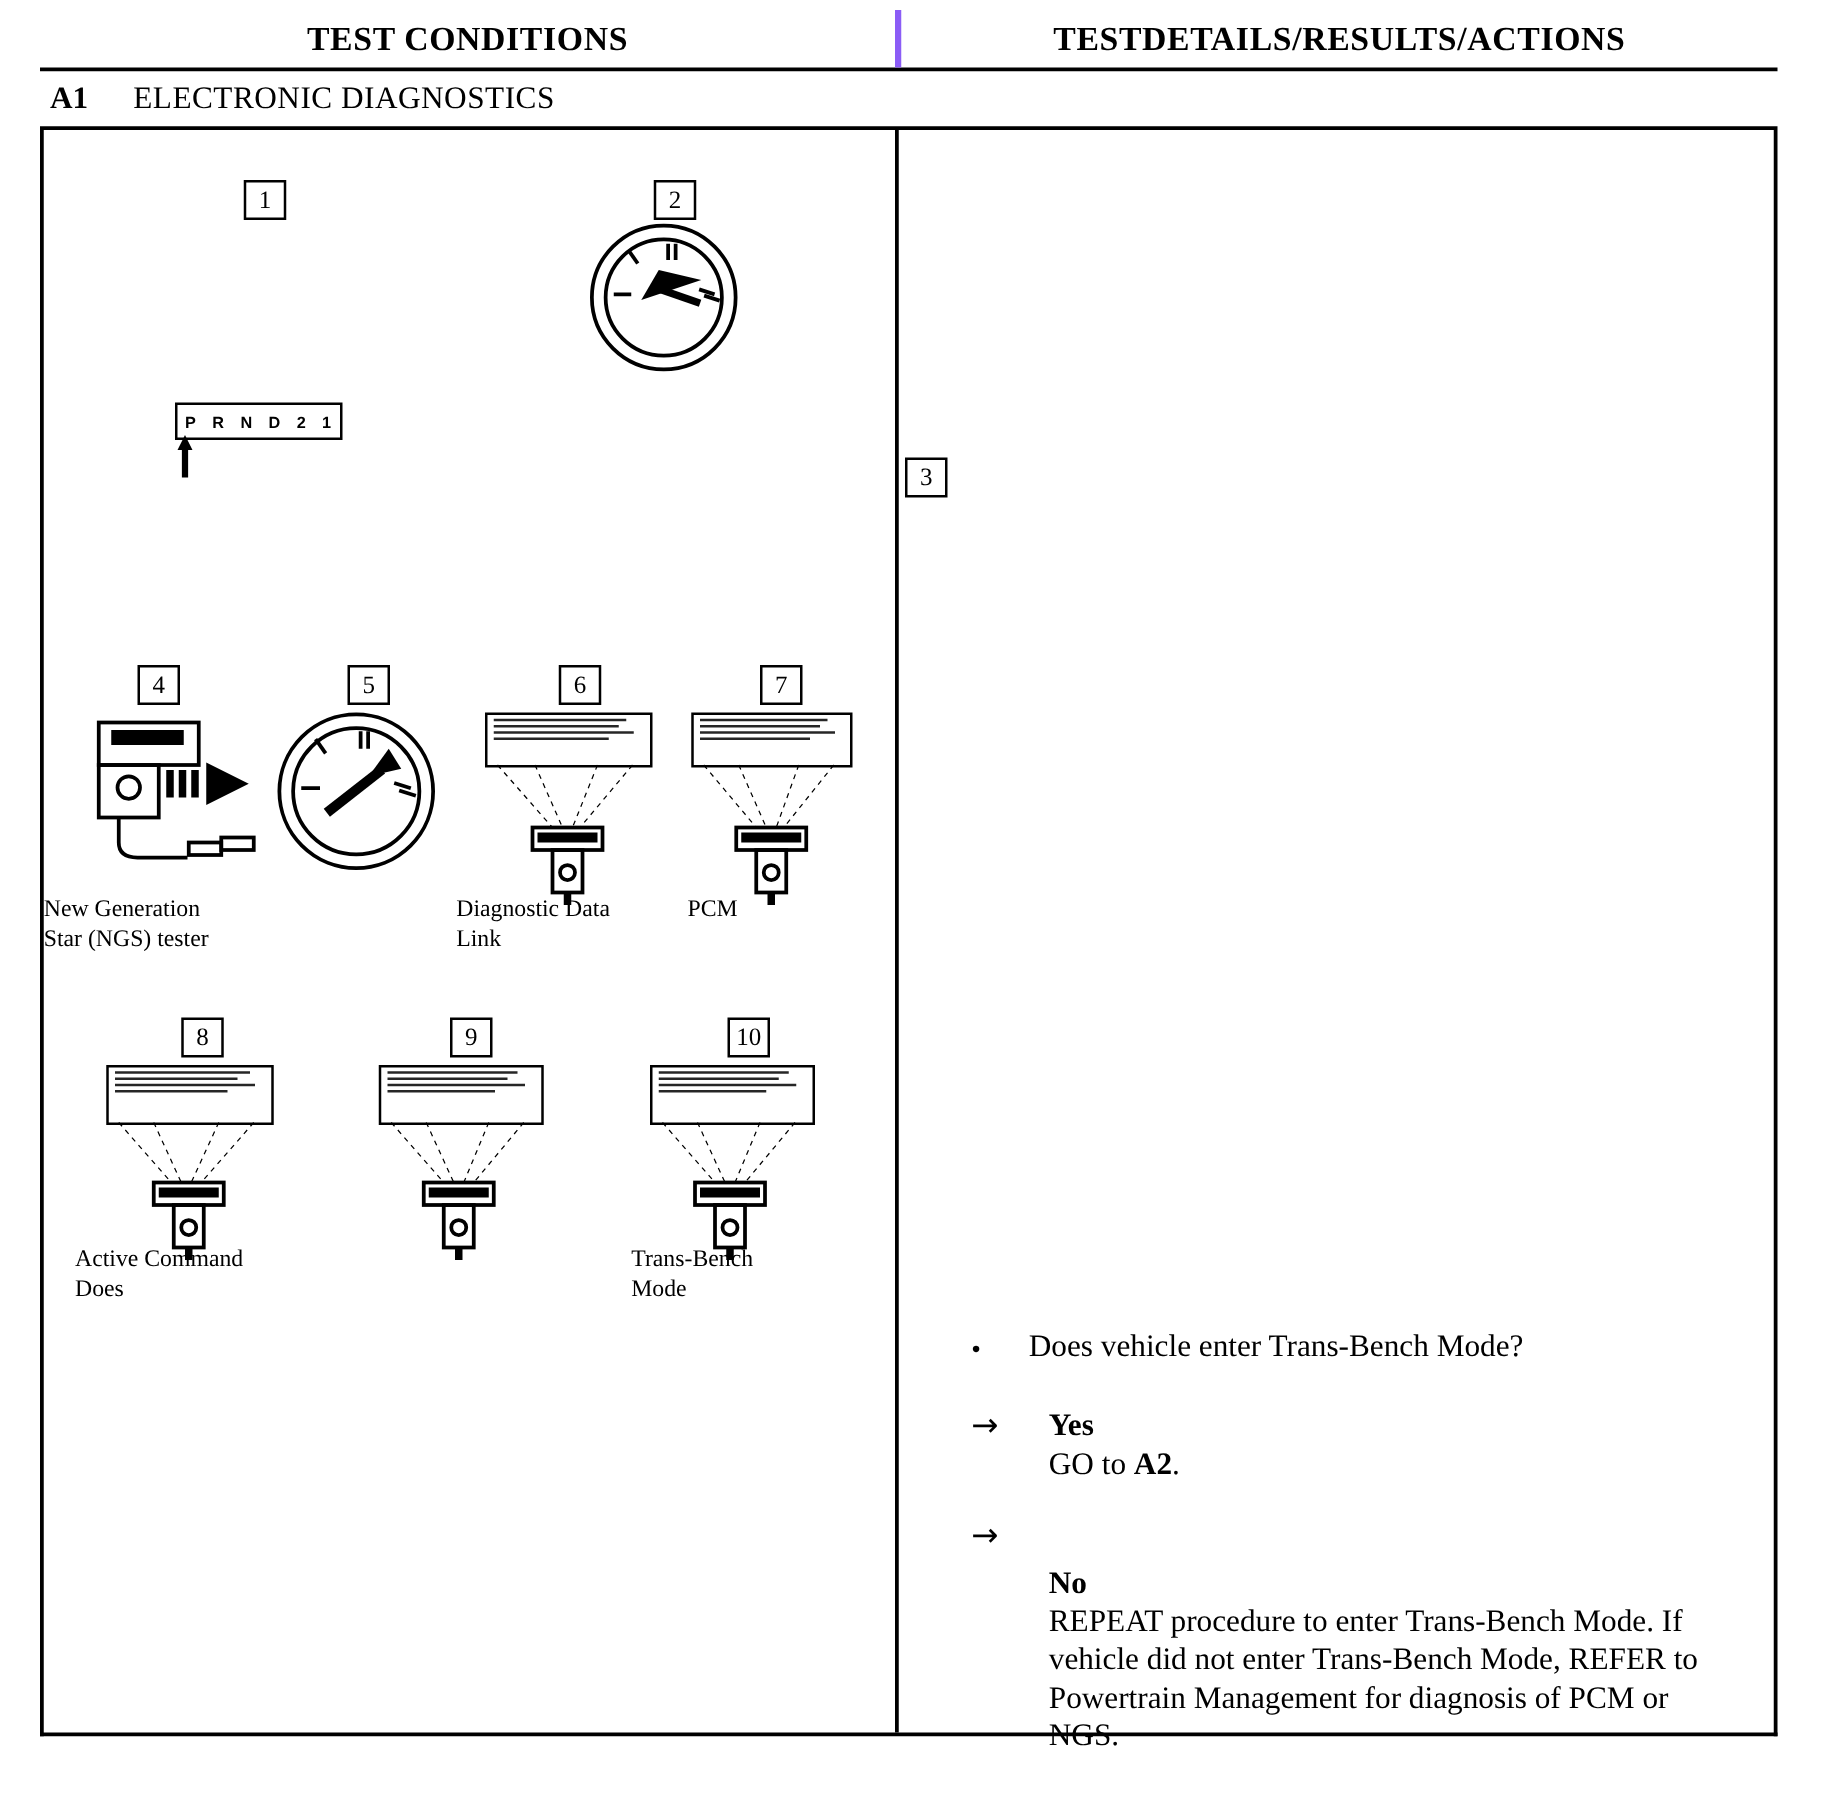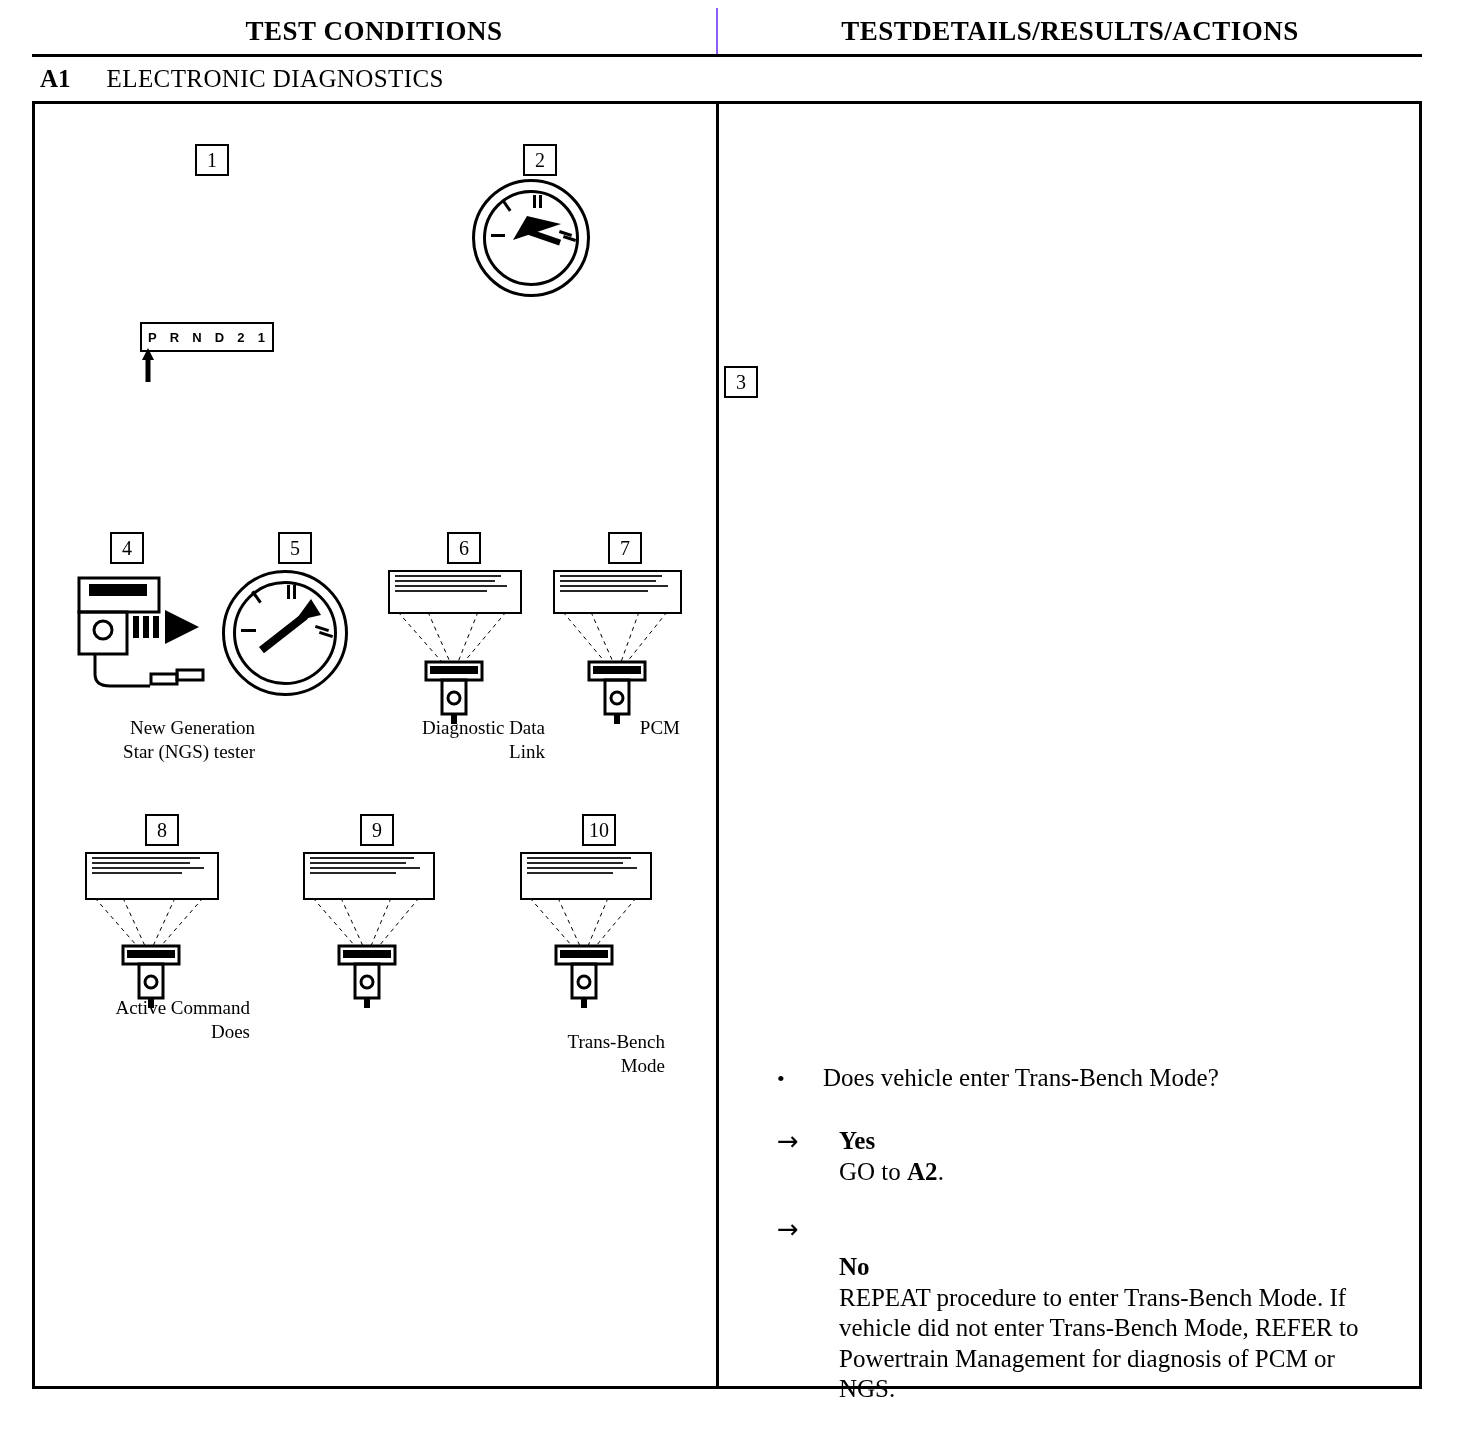--- a/index.html
+++ b/index.html
@@ -30,21 +30,21 @@
   .header-cell {
     display: flex;
     align-items: center;
     justify-content: center;
     font-weight: bold;
     font-size: 27px;
     letter-spacing: 0.5px;
   }
   .header-left {
     width: 684px;
-    border-right: 2px solid #8b5cf6;
+    border-right: 5px solid #8b5cf6;
   }
   .header-right {
     flex: 1;
   }
   
   .title-row {
     height: 44px;
     border-bottom: 3px solid #000;
     display: flex;
     align-items: center;
@@ -133,21 +133,21 @@
     overflow: hidden;
   }
   .screenline {
     height: 2px;
     background: #000;
     margin: 3px 5px;
     opacity: .85;
   }
   .caption {
     position: absolute;
-    text-align: right;
+    text-align: left;
     font-size: 19px;
     line-height: 1.25;
     font-family: "Liberation Serif", serif;
   }
   
   .step3 {
     position: absolute;
     left: 56px;
     top: 262px;
     width: 640px;
@@ -382,21 +382,21 @@
         <line x1="116" y1="2" x2="76" y2="50" stroke="#000" stroke-dasharray="4,4"></line>
         <line x1="88" y1="2" x2="68" y2="50" stroke="#000" stroke-dasharray="4,4"></line>
       </svg>
       <svg style="position:absolute;left:515px;top:840px;" width="70" height="66">
         <rect x="6" y="2" width="56" height="18" fill="none" stroke="#000" stroke-width="3"></rect>
         <rect x="10" y="6" width="48" height="8" fill="#000"></rect>
         <rect x="22" y="20" width="24" height="34" fill="none" stroke="#000" stroke-width="3"></rect>
         <circle cx="34" cy="38" r="6" fill="none" stroke="#000" stroke-width="3"></circle>
         <rect x="31" y="54" width="6" height="10" fill="#000"></rect>
       </svg>
-      <div class="caption" style="left:470px; top:926px; width:160px;">
+      <div class="caption" style="left:470px; top:892px; width:160px;">
         <div>Trans-Bench</div>
         <div>Mode</div>
       </div>
 
     </div>
 
     <div class="col-right">
 
       <div class="callout" style="left:5px; top:262px;">3</div>
 

